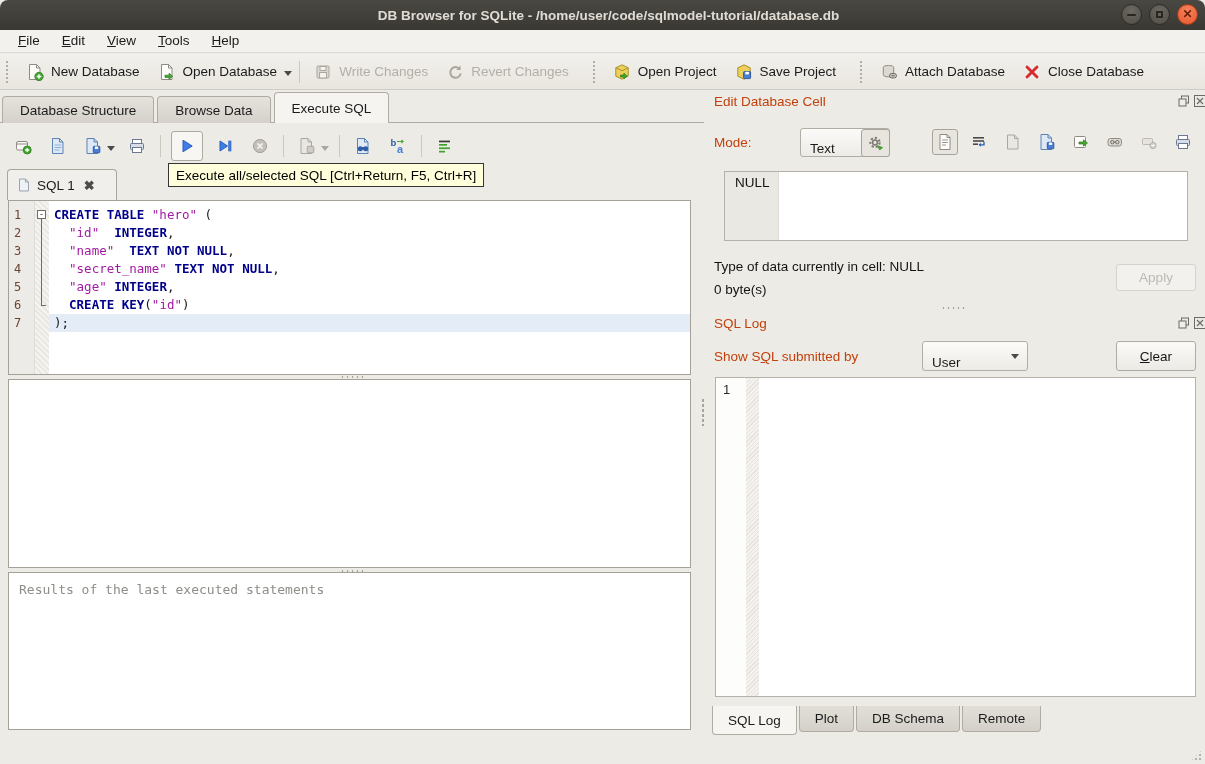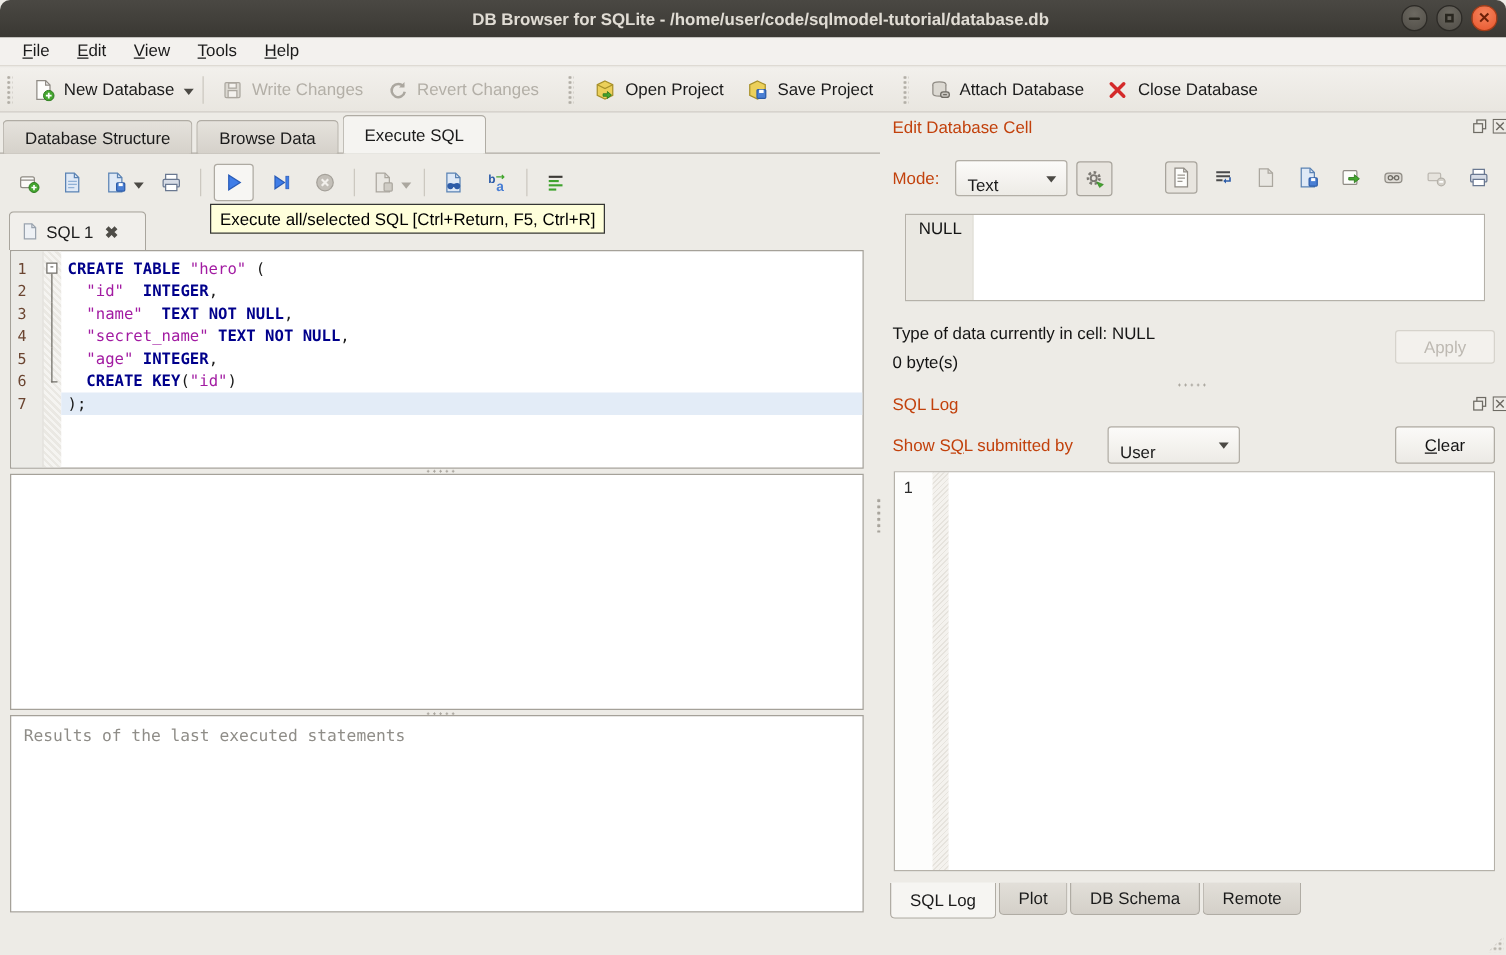--- a/index.html
+++ b/index.html
@@ -92,22 +92,22 @@
   .placeholder{color:#8f8d88;font-family:"DejaVu Sans Mono",monospace;font-size:13px;padding:9px 10px;}
   .hdots{position:absolute;width:26px;height:4px;
     background-image:radial-gradient(#a8a49c 1px,transparent 1.2px);background-size:5px 4px;}
   .vdots{position:absolute;width:4px;height:28px;
     background-image:radial-gradient(#a8a49c 1px,transparent 1.2px);background-size:4px 5px;}
 
   
   .dock-title{position:absolute;font-size:13.5px;color:#c2410c;}
   .dock-icons{position:absolute;display:flex;gap:4px;}
   .combo{position:absolute;box-sizing:border-box;background:linear-gradient(#fcfbf9,#edebe6);
-    border:1px solid #b2aea6;border-radius:3px;display:flex;align-items:flex-start;
-    padding:12px 24px 0 9px;font-size:13.5px;}
+    border:1px solid #b2aea6;border-radius:3px;display:flex;align-items:flex-end;
+    padding:12px 24px 0 9px;font-size:13.5px;margin-left:36px;}
   .combo::after{content:'';position:absolute;right:8px;top:12px;width:0;height:0;
     border:4px solid transparent;border-top:5px solid #4b4944;}
   .btn{position:absolute;box-sizing:border-box;border-radius:3px;display:flex;
     align-items:center;justify-content:center;font-size:13.5px;}
   .btn.enabled{background:linear-gradient(#fbfaf8,#eceae5);border:1px solid #b0aca4;color:#141414;}
   .btn.disabled{background:#f3f1ed;border:1px solid #d6d3cc;color:#bdb9b2;}
   .tool26{width:26px;height:26px;display:flex;align-items:center;justify-content:center;box-sizing:border-box;}
   .tool26.checked{background:#e8e5df;border:1px solid #a8a49c;border-radius:3px;}
   .cellbox{position:absolute;left:724px;top:171px;width:464px;height:70px;box-sizing:border-box;
     background:#fff;border:1px solid #b5b1a9;display:flex;}
@@ -166,20 +166,28 @@
     <div class="tbtn">
       <svg class="icon18" viewBox="0 0 18 18">
           <path d="M3.5 1.5h7l3.5 3.5v11.5h-10.5z" fill="#fdfdfb" stroke="#8f8b84"></path>
           <path d="M10.5 1.5v3.5h3.5" fill="none" stroke="#8f8b84"></path>
           <circle cx="13" cy="13.5" r="4.2" fill="#44a62f" stroke="#2e7a1f" stroke-width="0.8"></circle>
           <path d="M13 11.2v4.6M10.7 13.5h4.6" stroke="#fff" stroke-width="1.4"></path>
         </svg>
       <span class="lbl">New Database</span>
     </div>
 
+    <div class="tbtn">
+      <svg class="icon18" viewBox="0 0 18 18">
+          <path d="M3.5 1.5h7l3.5 3.5v11.5h-10.5z" fill="#fdfdfb" stroke="#8f8b84"></path>
+          <path d="M10.5 1.5v3.5h3.5" fill="none" stroke="#8f8b84"></path>
+          <path d="M7 12.2h4v-2l3.6 3.1-3.6 3.1v-2H7z" fill="#44a62f" stroke="#2e7a1f" stroke-width="0.7"></path>
+        </svg>
+      <span class="lbl">Open Database</span>
+    </div>
     <div class="ddcaret"></div>
 
     <div class="tsep"></div>
 
     <div class="tbtn disabled">
       <svg class="icon18" viewBox="0 0 18 18">
           <rect x="3" y="3" width="12" height="12" rx="1" fill="#dcd9d2" stroke="#aba79f"></rect>
           <rect x="6" y="3.5" width="6" height="4" fill="#f4f2ee" stroke="#aba79f"></rect>
           <rect x="5.5" y="9.5" width="7" height="5.5" fill="#f4f2ee" stroke="#aba79f"></rect>
         </svg>

